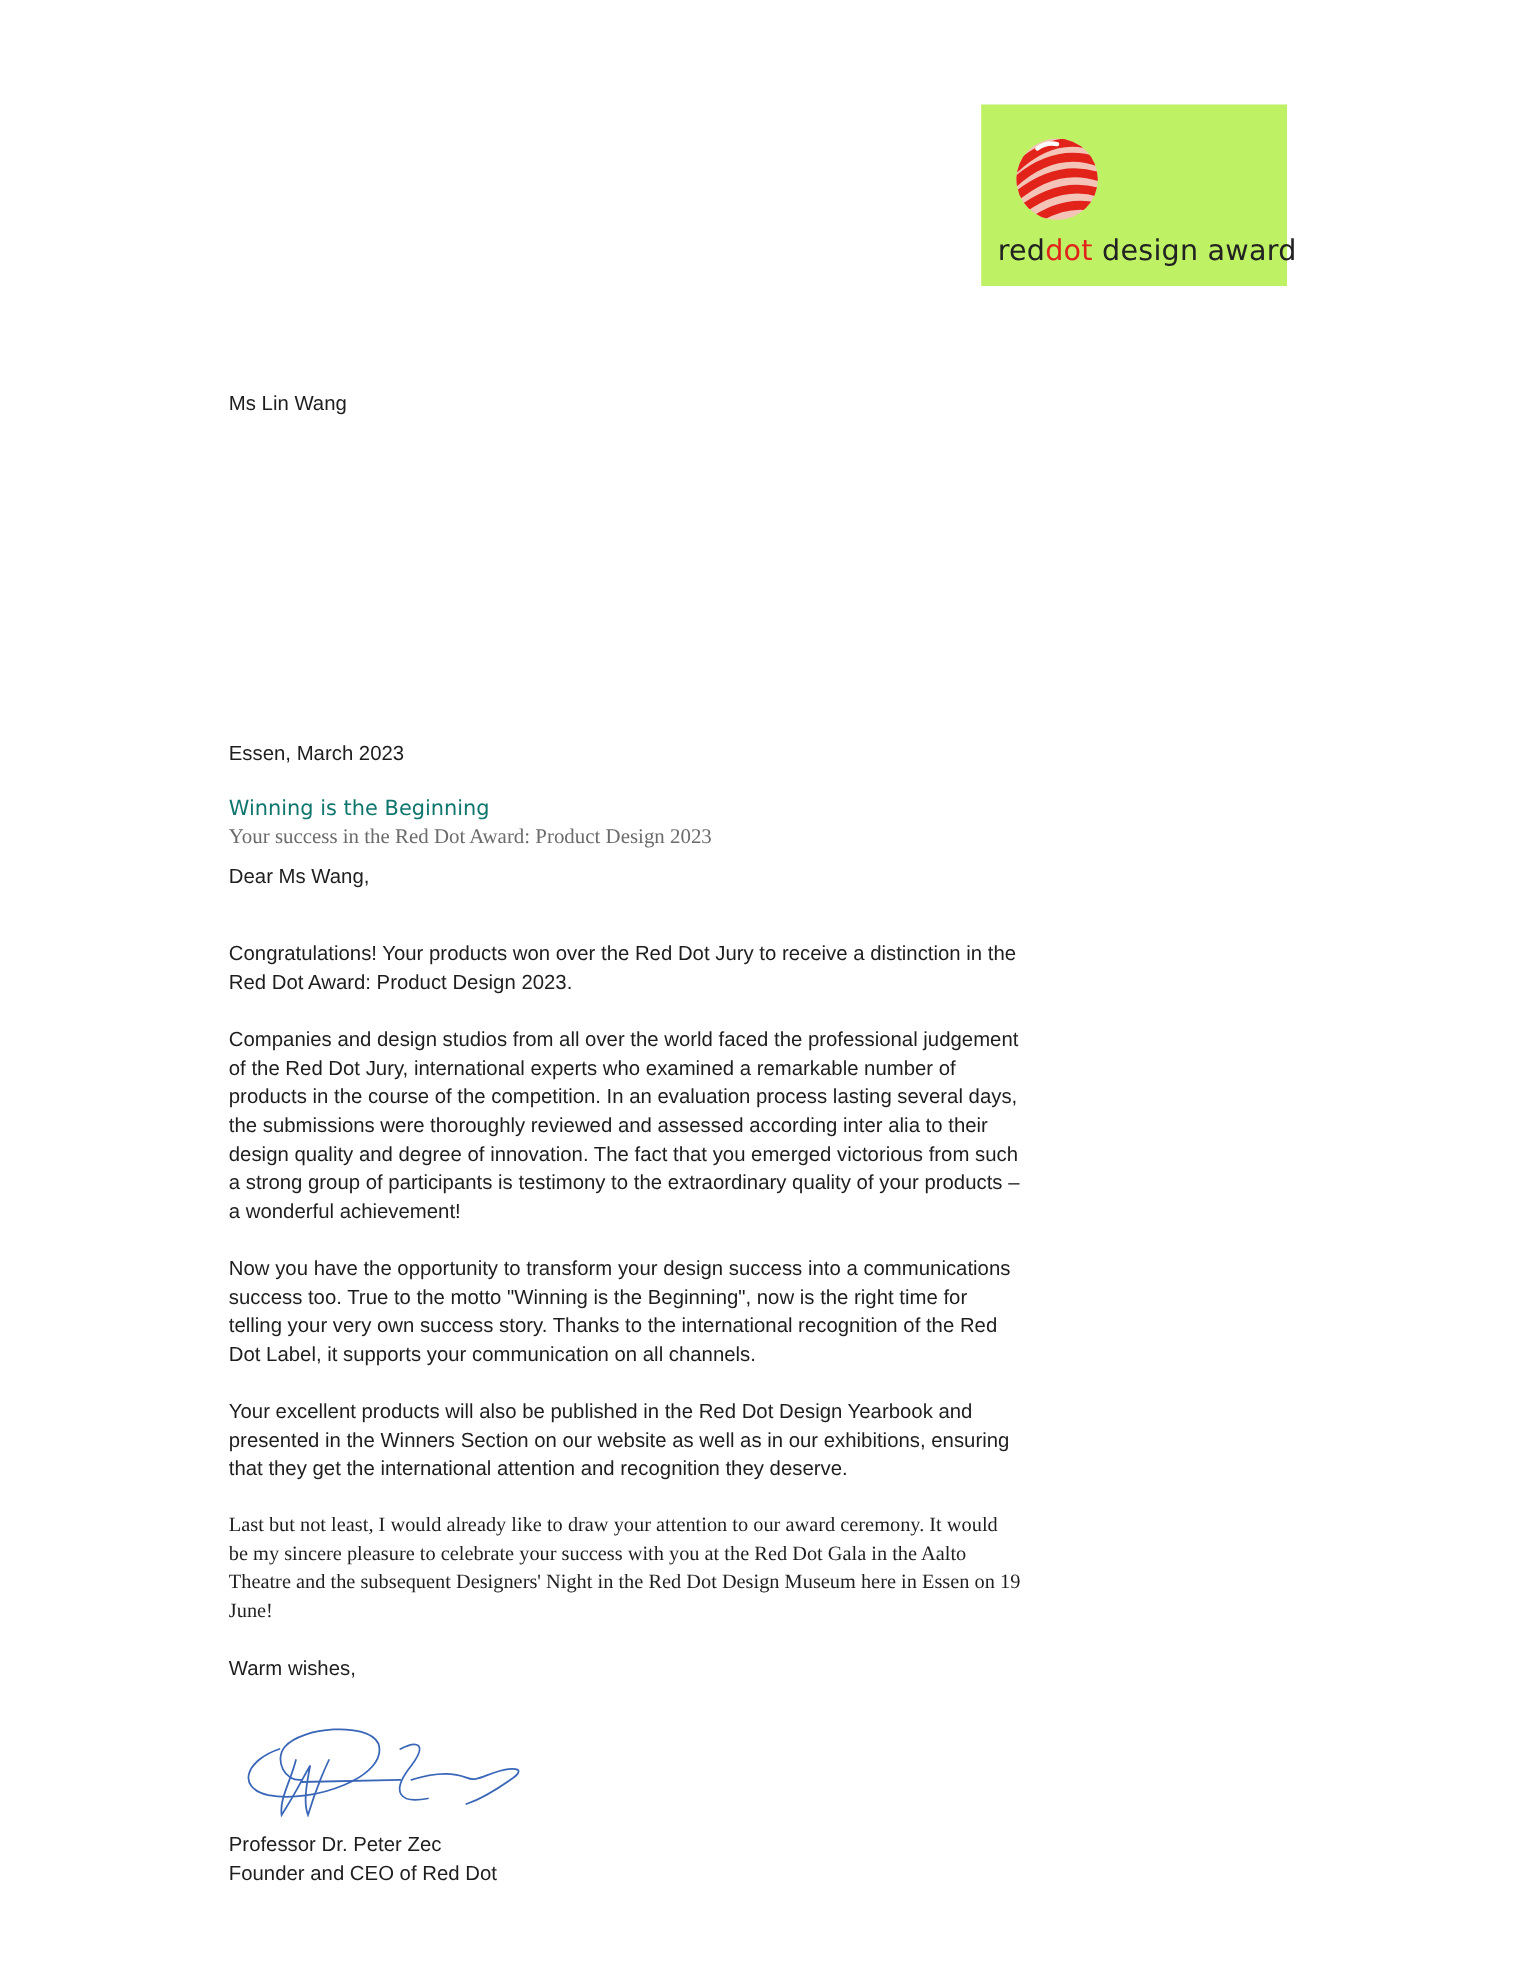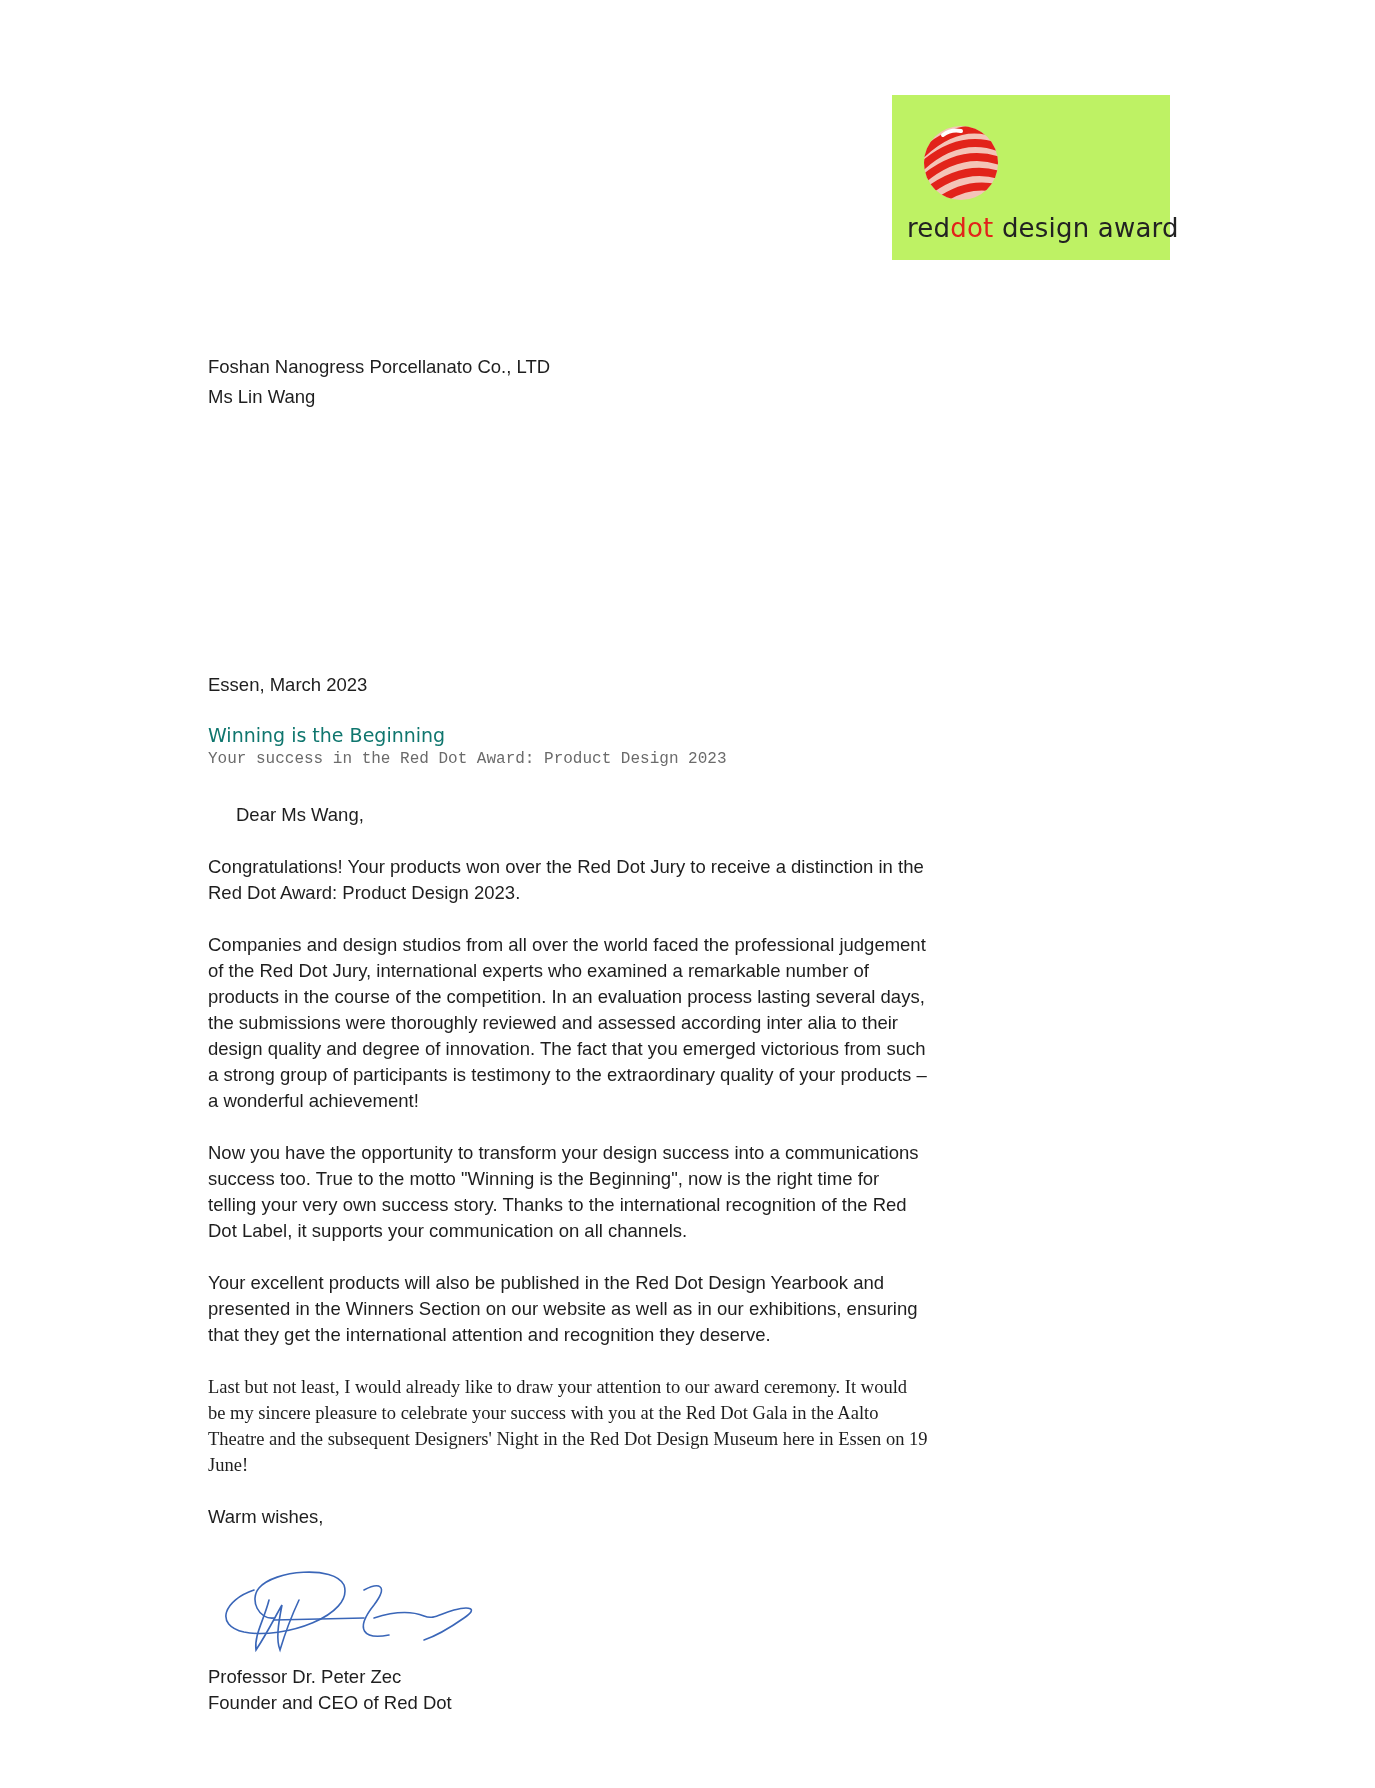--- a/index.html
+++ b/index.html
@@ -7,23 +7,23 @@
            font-family: "Liberation Sans", "DejaVu Sans", sans-serif; color: #1a1a1a; }
     .logo-box { position: absolute; left: 892px; top: 95px; width: 278px; height: 165px; background: #bef264; }
     .logo-ball { position: absolute; left: 29px; top: 28px; width: 80px; height: 80px; }
     .logo-text { position: absolute; left: 15px; top: 118px; font-size: 26px; letter-spacing: 0.2px; color: #222; font-family: "DejaVu Sans", sans-serif; white-space: nowrap; }
     .logo-text .red { color: #e2231a; }
     .block { position: absolute; left: 208px; font-size: 18.5px; line-height: 26px; color: #1e1e1e; }
     .address { top: 352px; }
     .address div { height: 29.5px; line-height: 29.5px; }
     .date { top: 672px; }
     .title-red { position: absolute; left: 208px; top: 724px; font-size: 19px; color: #0f766e; font-family: "DejaVu Sans", sans-serif; }
-    .title-grey { position: absolute; left: 208px; top: 750px; font-size: 16px; color: #6b6b6b; font-family: Liberation Mono, monospace; }
+    .title-grey { position: absolute; left: 208px; top: 750px; font-size: 19px; color: #6b6b6b; font-family: Liberation Serif, serif; }
     .para { width: 720px; }
-    .p-salutation { top: 802px; margin-left: 28px; }
+    .p-salutation { top: 784px; }
     .p1 { top: 854px; }
     .p2 { top: 932px; }
     .p3 { top: 1140px; }
     .p4 { top: 1270px; }
     .p5 { top: 1374px; font-family: Liberation Serif, serif; }
     .closing { top: 1504px; }
     .sig { position: absolute; left: 214px; top: 1560px; width: 300px; height: 100px; }
     .signer { top: 1664px; }
     .signer div { line-height: 26px; }
   </style>
@@ -44,21 +44,20 @@
       <path d="M0 58 Q42 22 84 40" stroke-width="8"></path>
       <path d="M2 72 Q44 38 84 54" stroke-width="8"></path>
       <path d="M10 84 Q48 54 84 68" stroke-width="8"></path>
       <path d="M22 12 Q30 6 40 8" stroke-width="4" stroke="#ffffff"></path>
     </g>
   </svg>
   <div class="logo-text"><span>red</span><span class="red">dot</span><span> design award</span></div>
 </div>
 
 <div class="block address">
-  <div>Foshan Nanogress Porcellanato Co., LTD</div>
   <div>Ms Lin Wang</div>
 </div>
 
 <div class="block date">Essen, March 2023</div>
 
 <div class="title-red">Winning is the Beginning</div>
 <div class="title-grey">Your success in the Red Dot Award: Product Design 2023</div>
 
 <div class="block p-salutation">Dear Ms Wang,</div>
 

